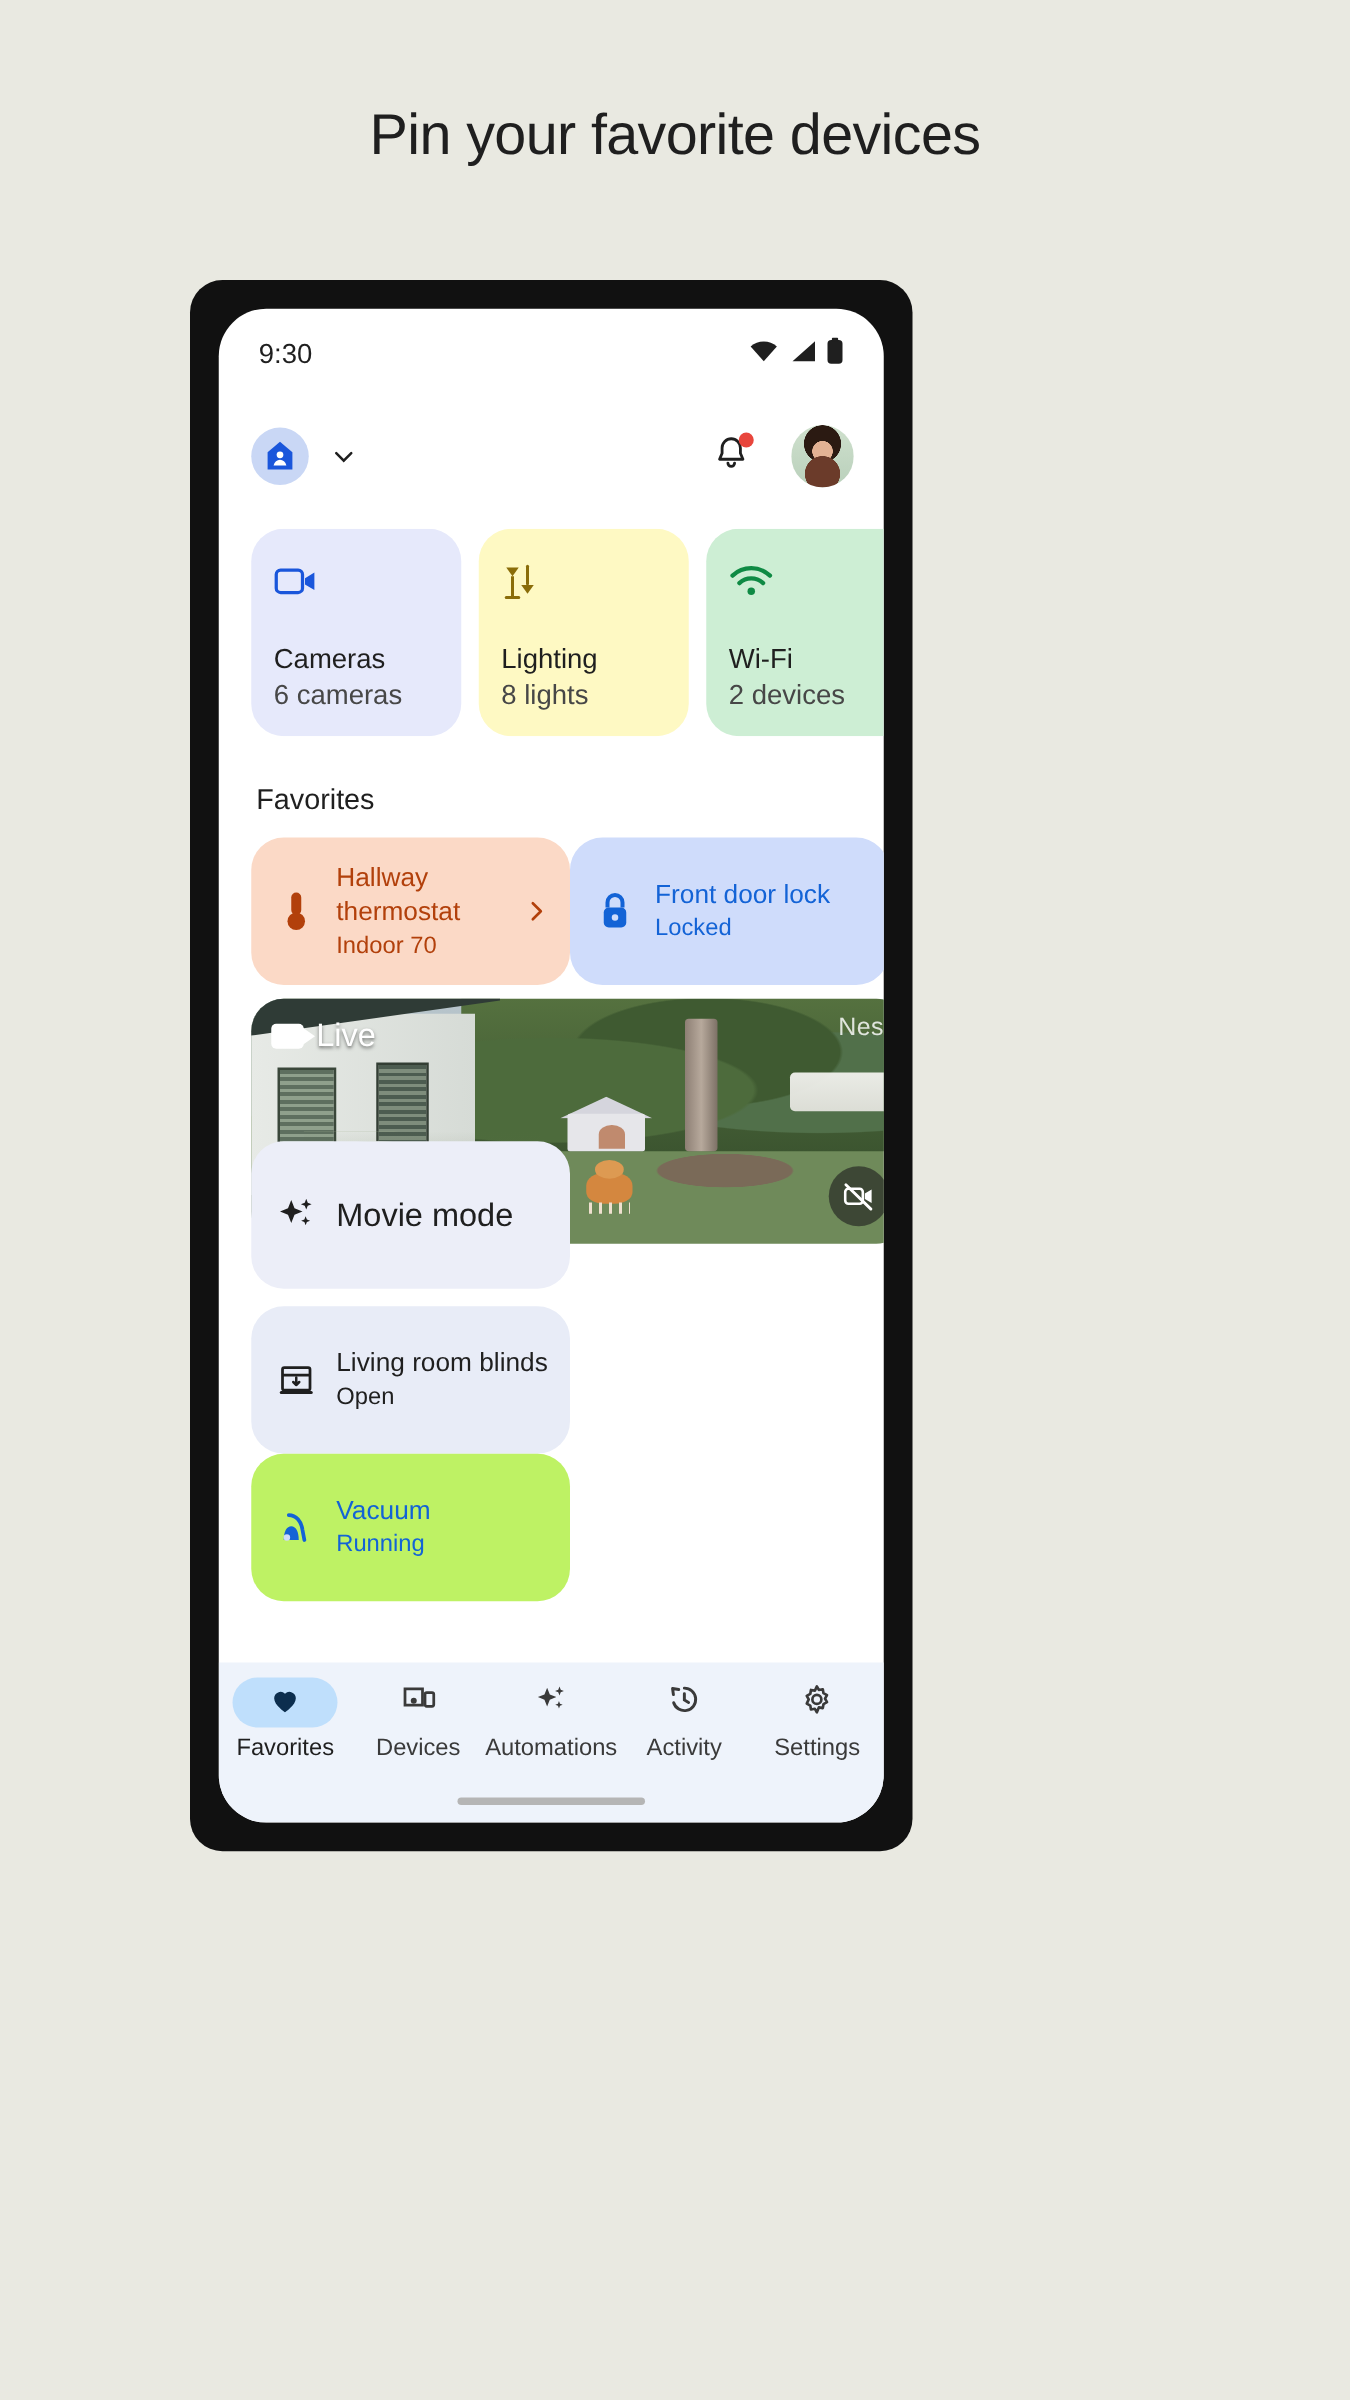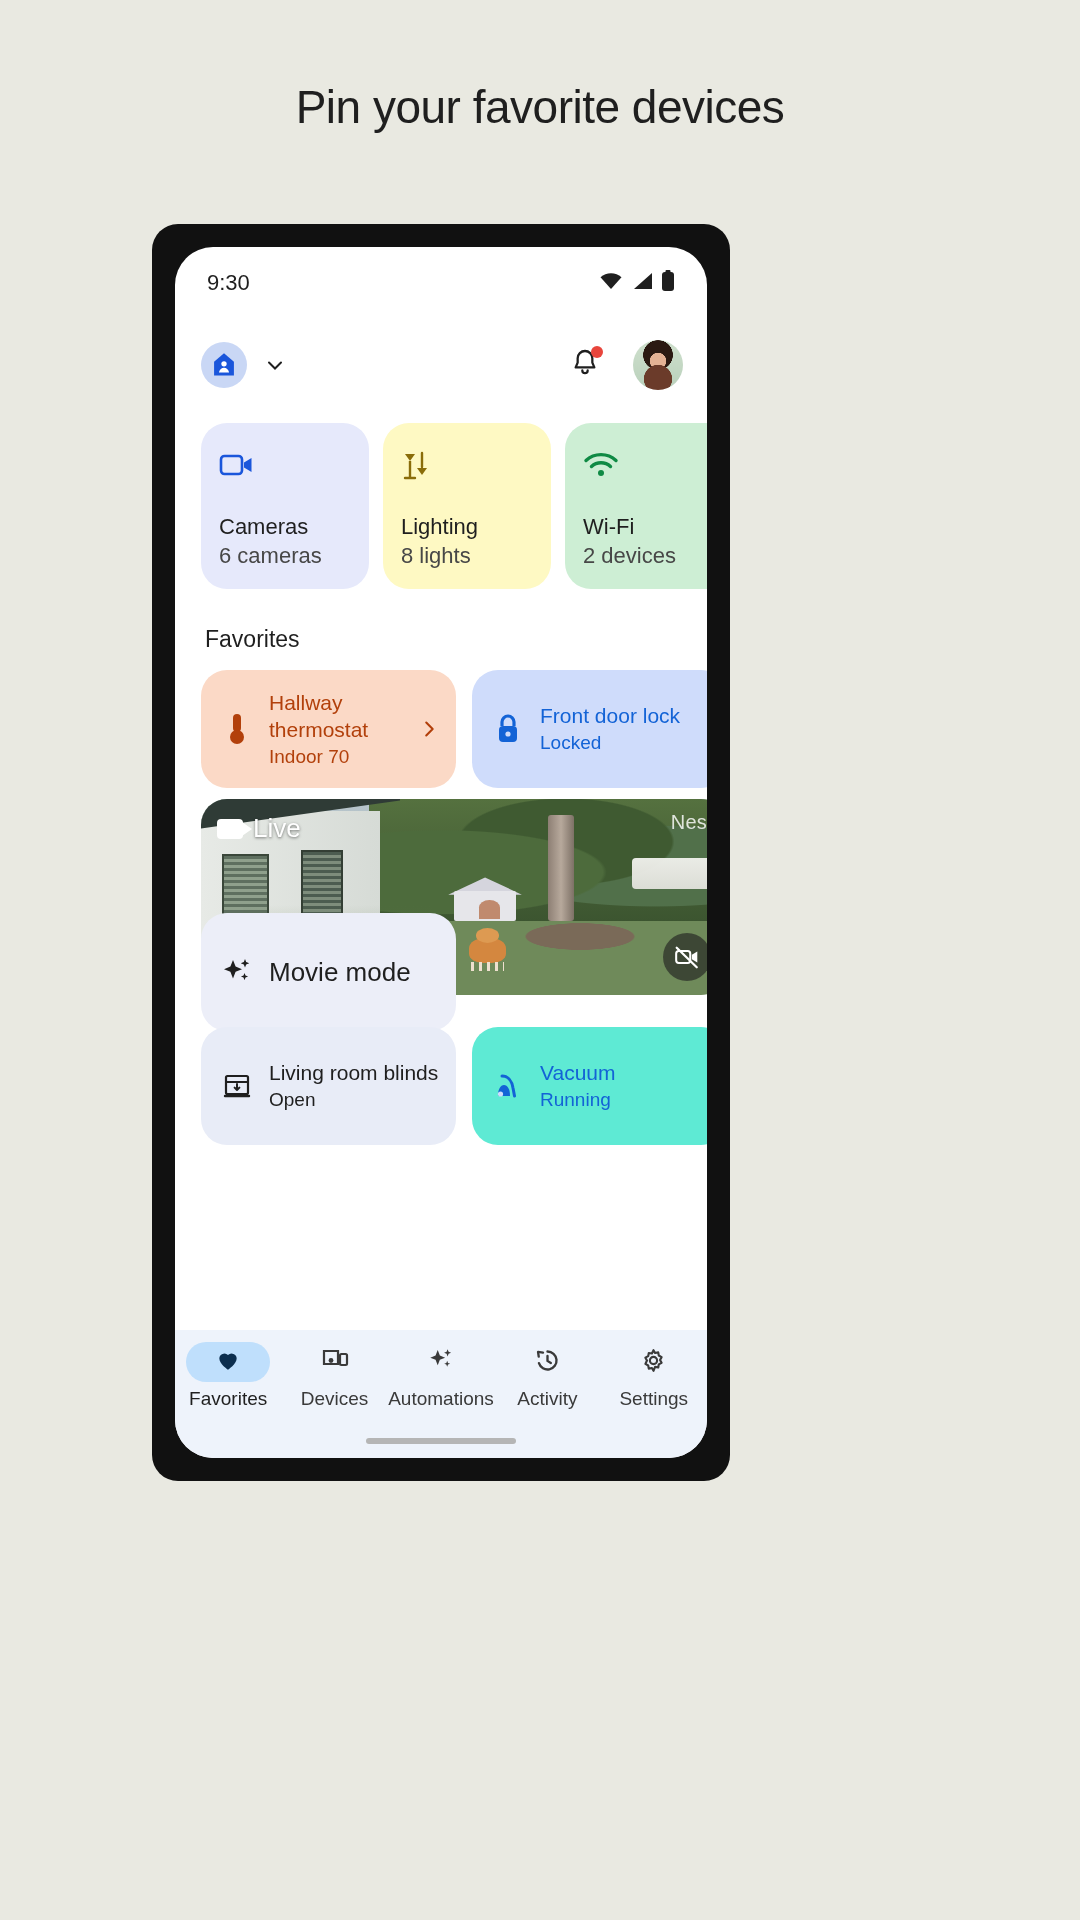--- a/index.html
+++ b/index.html
@@ -87,25 +87,25 @@
 
   
   .section-title {
     position: absolute; top: 379px; left: 30px;
     font-size: 23px; color: #1f1f1f;
   }
 
   
   .fav-row {
     position: absolute; left: 26px; width: 526px;
-    display: flex; gap: 16px;
+    display: flex; 
   }
   .row1 { top: 423px; }
   .row3 { top: 666px; }
-  .row4 { top: 780px; }
+  .row4 { top: 798px; flex-direction: column; }
 
   .fcard {
     width: 255px; height: 118px; border-radius: 26px;
     display: flex; align-items: center; gap: 14px;
     padding: 0 16px 0 18px; position: relative; overflow: hidden;
   }
   .fcard-ico { flex: 0 0 auto; width: 36px; display:flex; align-items:center; justify-content:center; }
   .fcard-txt { flex: 1 1 auto; min-width: 0; }
   .fcard-title { font-size: 21px; line-height: 27px; font-weight: 500; }
   .fcard-sub { font-size: 19px; line-height: 26px; margin-top: 1px; }
@@ -122,21 +122,21 @@
     background: #f9d978;
   }
   .pantry .fcard-ico, .pantry .fcard-txt { position: relative; z-index: 2; }
   .pantry .fcard-title, .pantry .fcard-sub { color: #7a5c0a; }
 
   .movie { background: #eceef8; }
   .movie .fcard-title { color: #1f1f1f; font-size: 26px; }
 
   .blinds { background: #e8ecf7; }
   .blinds .fcard-title, .blinds .fcard-sub { color: #1f1f1f; }
-  .vacuum { background: #5eead4; }
+  .vacuum { background: #bef264; }
   .vacuum .fcard-title, .vacuum .fcard-sub { color: #1363d6; }
 
   
   .camcard {
     position: absolute; left: 26px; top: 552px;
     width: 526px; height: 196px; border-radius: 26px; overflow: hidden;
     background: #6f8a5a;
   }
   .cam-scene { position: absolute; inset: 0; }
   .sky { position:absolute; left:0; top:0; width:100%; height:48%;

